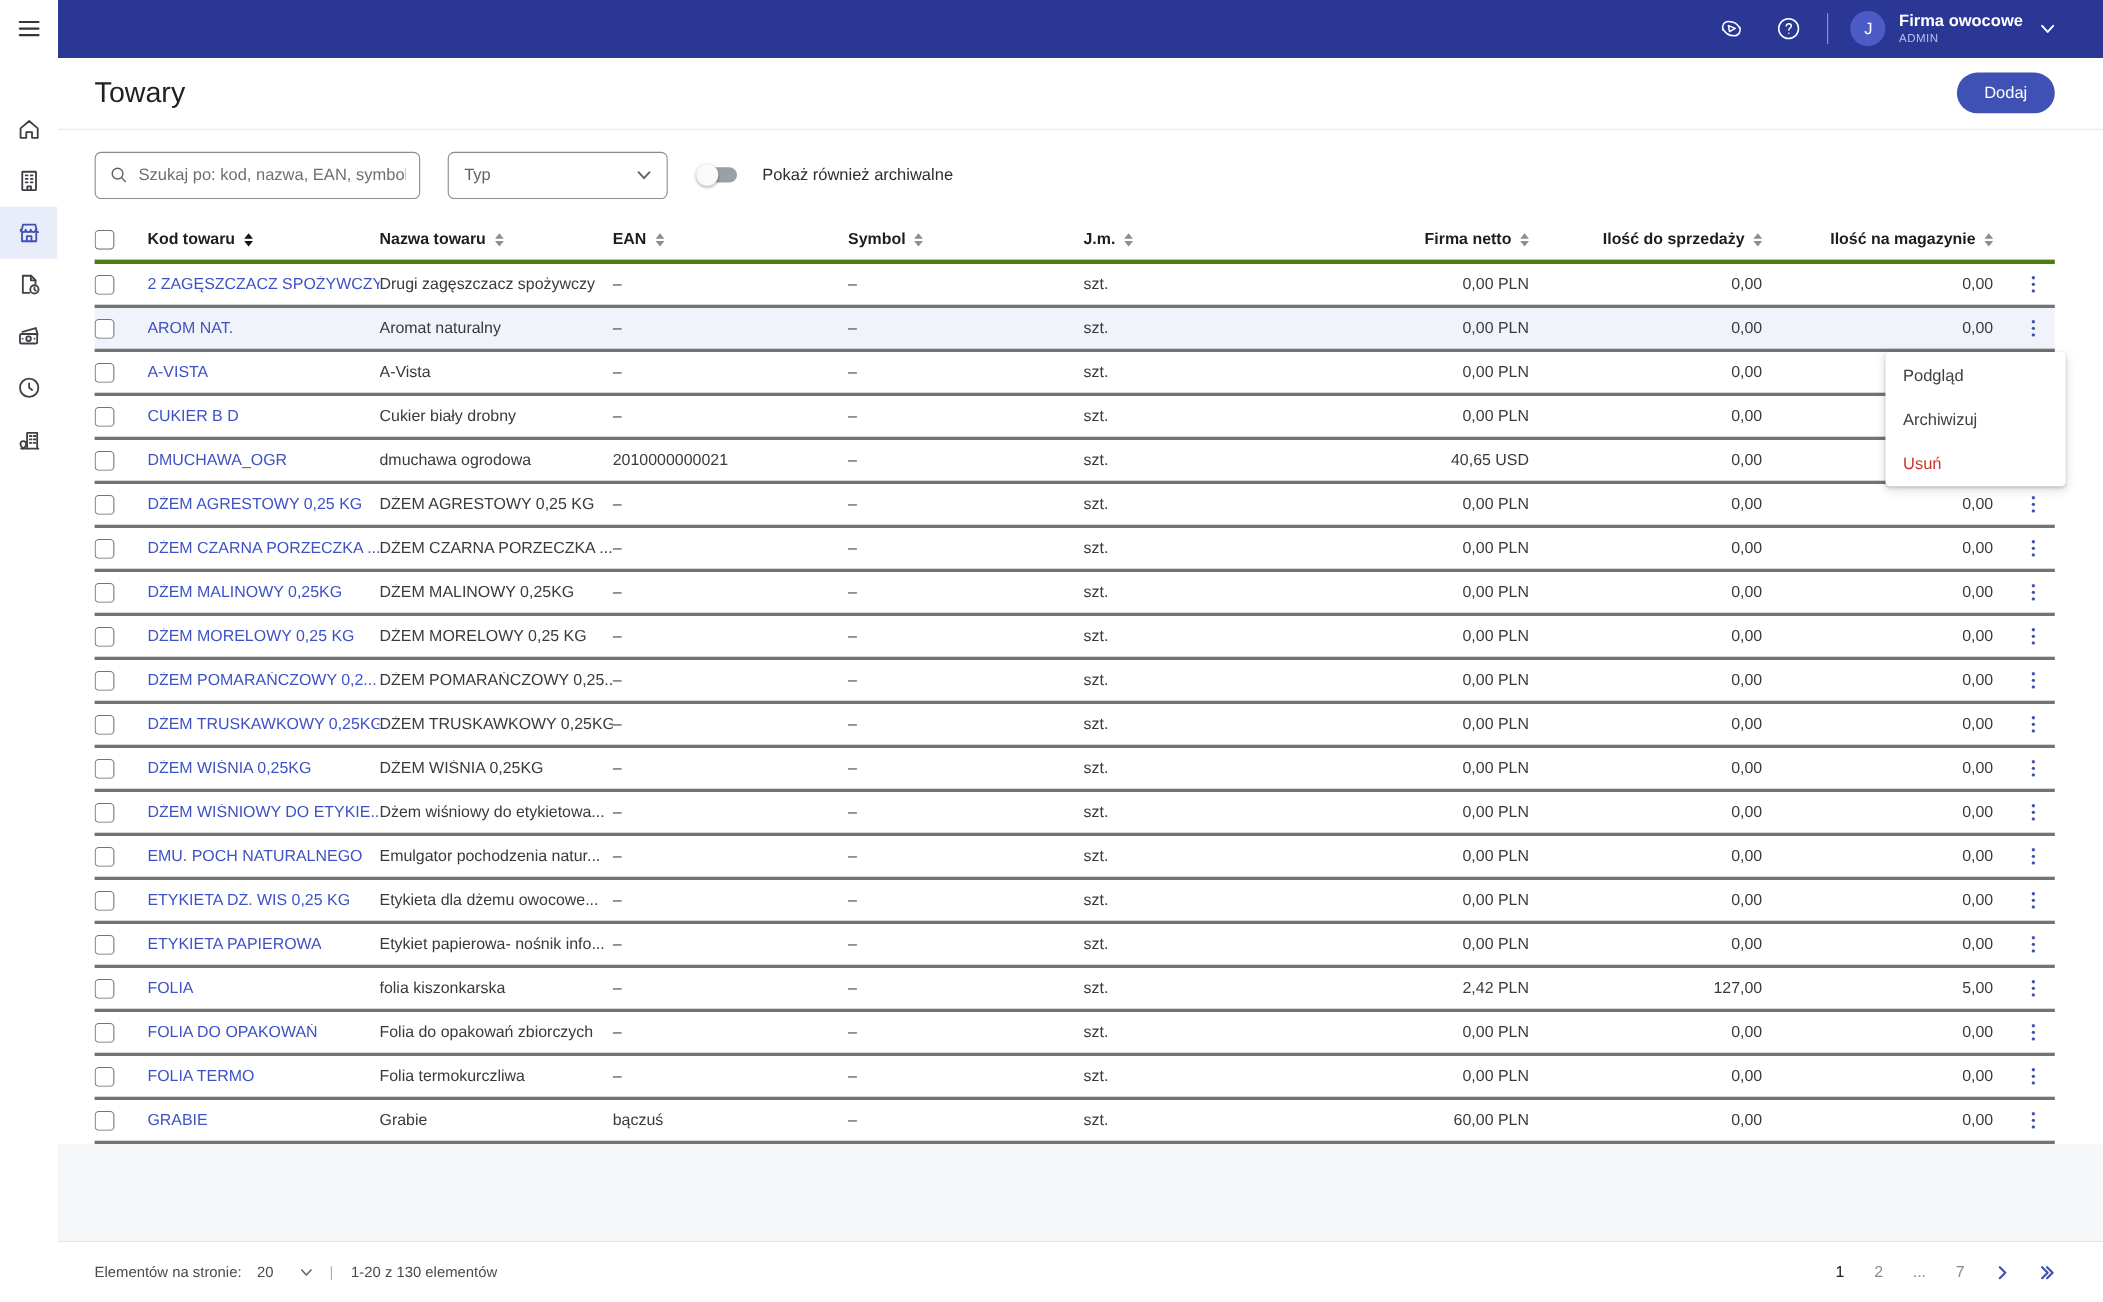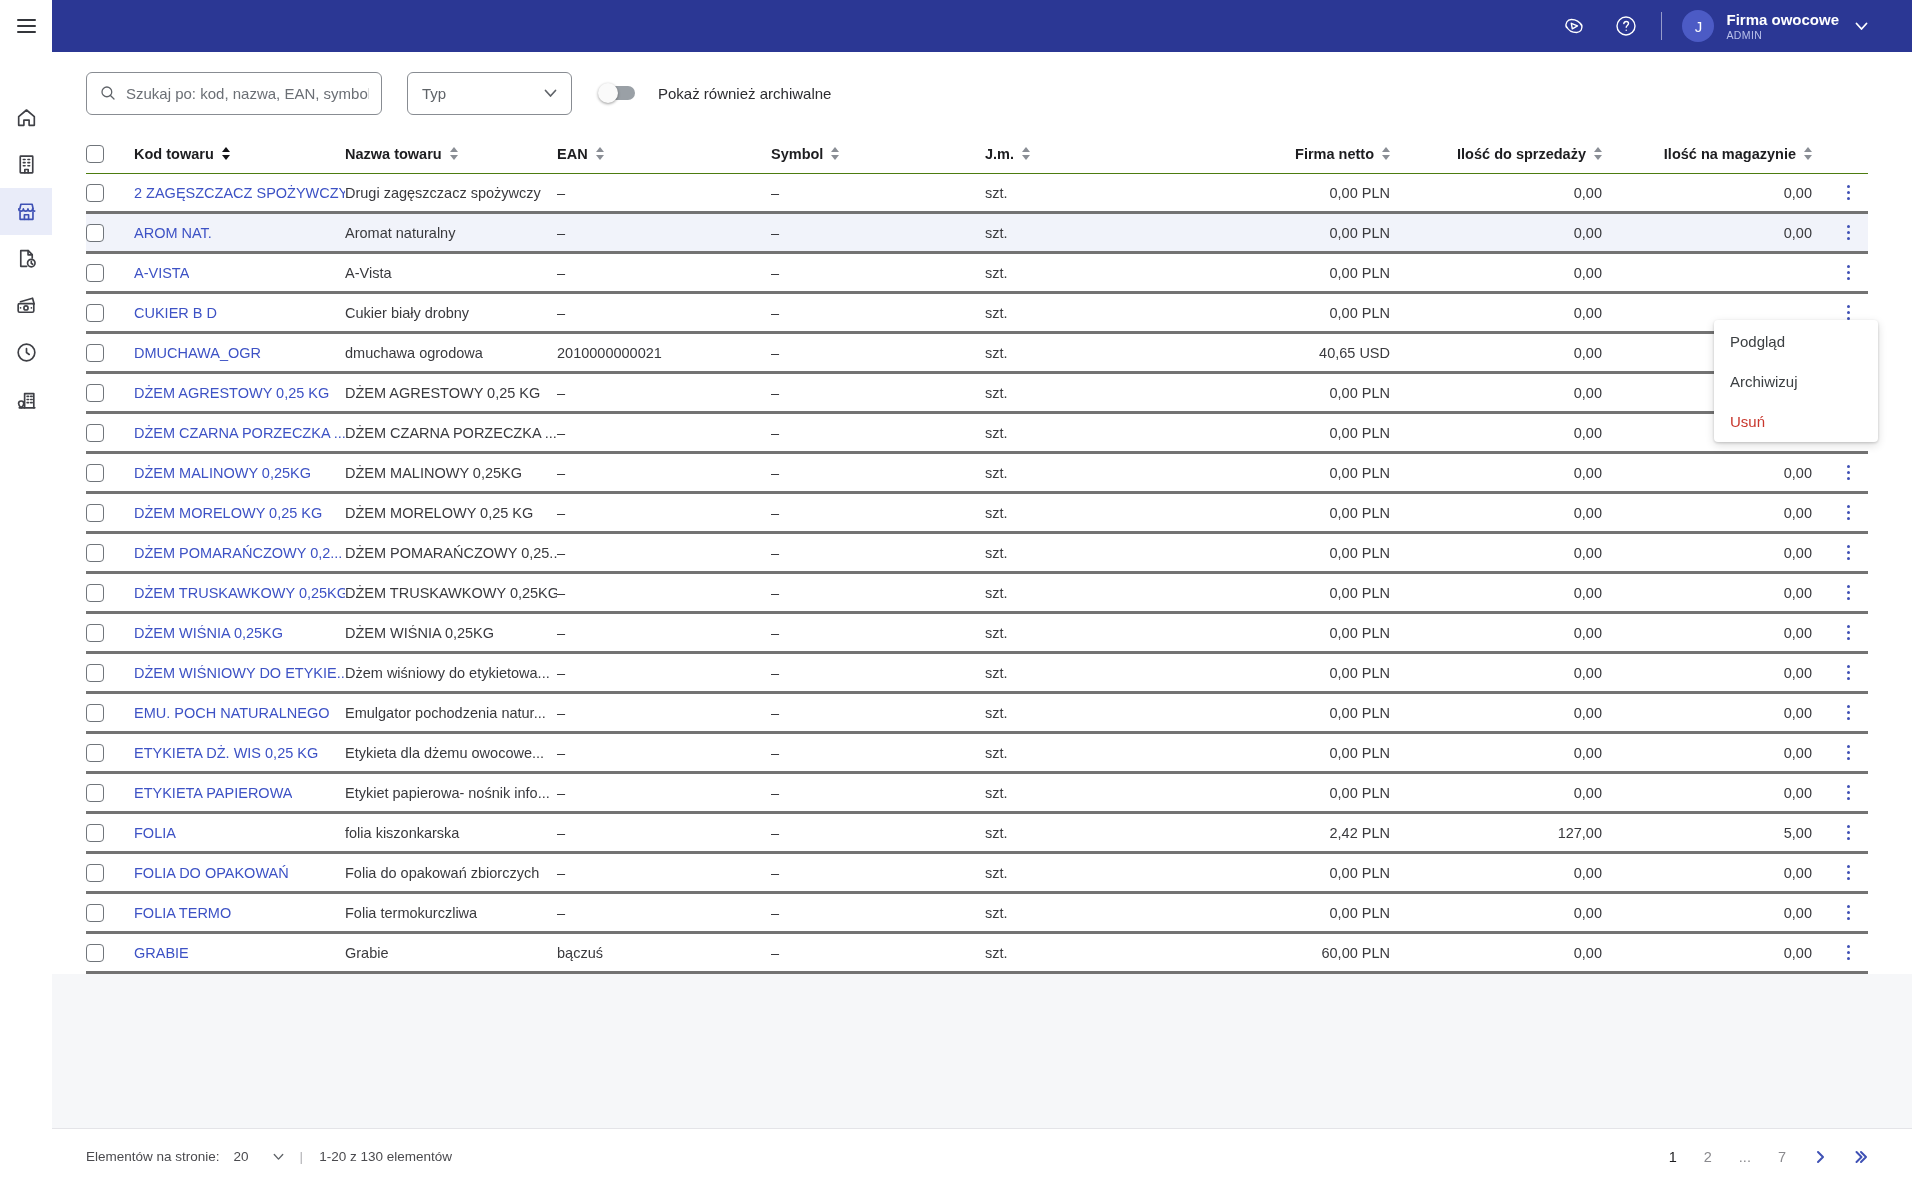--- a/index.html
+++ b/index.html
@@ -45,36 +45,36 @@
   .add-btn{ margin-left:auto; height:37px; padding:0 25px; border:none; border-radius:19px;
     background:var(--accent); color:#fff; font-size:15px; font-family:inherit; cursor:pointer; }
 
   .toolbar{ height:82px; display:flex; align-items:center; padding:0 44px 0 34px; gap:25px; }
   .search-box{ width:296px; height:43px; border:1px solid #888c92; border-radius:6px;
     display:flex; align-items:center; padding:0 12px; background:#fff; }
   .search-box svg{ width:18px; height:18px; fill:none; stroke:#5f6368; stroke-width:1.7; stroke-linecap:round; flex:none; }
   .search-box input{ border:none; outline:none; margin-left:9px; width:100%; font-size:15px;
     font-family:inherit; color:#202124; background:transparent; }
   .search-box input::placeholder{ color:#6b6f75; }
-  .select-box{ width:165px; height:43px; border:1px solid #888c92; border-radius:6px;
+  .select-box{ width:200px; height:43px; border:1px solid #888c92; border-radius:6px;
     display:flex; align-items:center; justify-content:space-between; padding:4px 14px; cursor:pointer; background:#fff; }
   .select-box .lbl{ font-size:15px; color:#5f6368; }
   .select-box svg{ width:13px; height:9px; fill:none; stroke:#5f6368; stroke-width:1.7; stroke-linecap:round; stroke-linejoin:round; }
   .toggle-wrap{ display:flex; align-items:center; gap:23px; margin-left:4px; }
   .switch{ position:relative; width:34px; height:14px; border-radius:7px; background:#9aa0a6; cursor:pointer; flex:none; }
   .switch .thumb{ position:absolute; left:-3px; top:-3px; width:20px; height:20px; border-radius:50%;
     background:#fafafa; box-shadow:0 1px 3px rgba(0,0,0,.4); }
   .toggle-label{ font-size:15px; color:#2c2c30; }
 
   
   .table{ padding:0 44px 0 34px; }
   .trow, .thead-row{ display:grid;
     grid-template-columns:48px 211px 212px 214px 214px 145px 260px 212px 210px 56px;
     align-items:center; height:40px; }
-  .thead-row{ border-bottom:1px solid #4d7c0f; }
+  .thead-row{ border-bottom:4px solid #4d7c0f; }
   .trow{ border-bottom:3px solid #737373; }
   .trow.hl{ background:var(--highlight); }
   .cell{ display:flex; align-items:center; font-size:14.5px; color:#3a3a3e; overflow:hidden; white-space:nowrap; }
   .cell.right{ justify-content:flex-end; }
   .cell.head{ font-weight:700; color:#1d1d20; cursor:pointer; }
   .cell.kebab-cell{ justify-content:flex-end; padding-right:14px; }
   .checkbox{ width:18px; height:18px; border:1.5px solid #70757b; border-radius:4px; background:#fff; cursor:pointer; }
   .code-link{ color:var(--link); font-weight:500; text-decoration:none; cursor:pointer; overflow:hidden; white-space:nowrap; }
   .sort{ display:inline-flex; flex-direction:column; gap:2.5px; margin-left:8px; }
   .sort i{ width:0; height:0; border-left:4.5px solid transparent; border-right:4.5px solid transparent; }
@@ -193,20 +193,24 @@
   </div>
   <div class="tb-chevron">
     <svg viewBox="0 0 13 9">
         <polyline points="1.5,1.5 6.5,7 11.5,1.5"></polyline>
       </svg>
   </div>
 </div>
 
 <div class="main">
 
+  <div class="page-head">
+    <div class="page-title">Towary</div>
+    <button class="add-btn">Dodaj</button>
+  </div>
 
   <div class="toolbar">
     <div class="search-box">
       <svg viewBox="0 0 24 24">
           <circle cx="10.5" cy="10.5" r="6.5"></circle>
           <path d="M15.3 15.3 20 20"></path>
         </svg>
       <input type="text" placeholder="Szukaj po: kod, nazwa, EAN, symbol" style="">
     </div>
     <div class="select-box">

